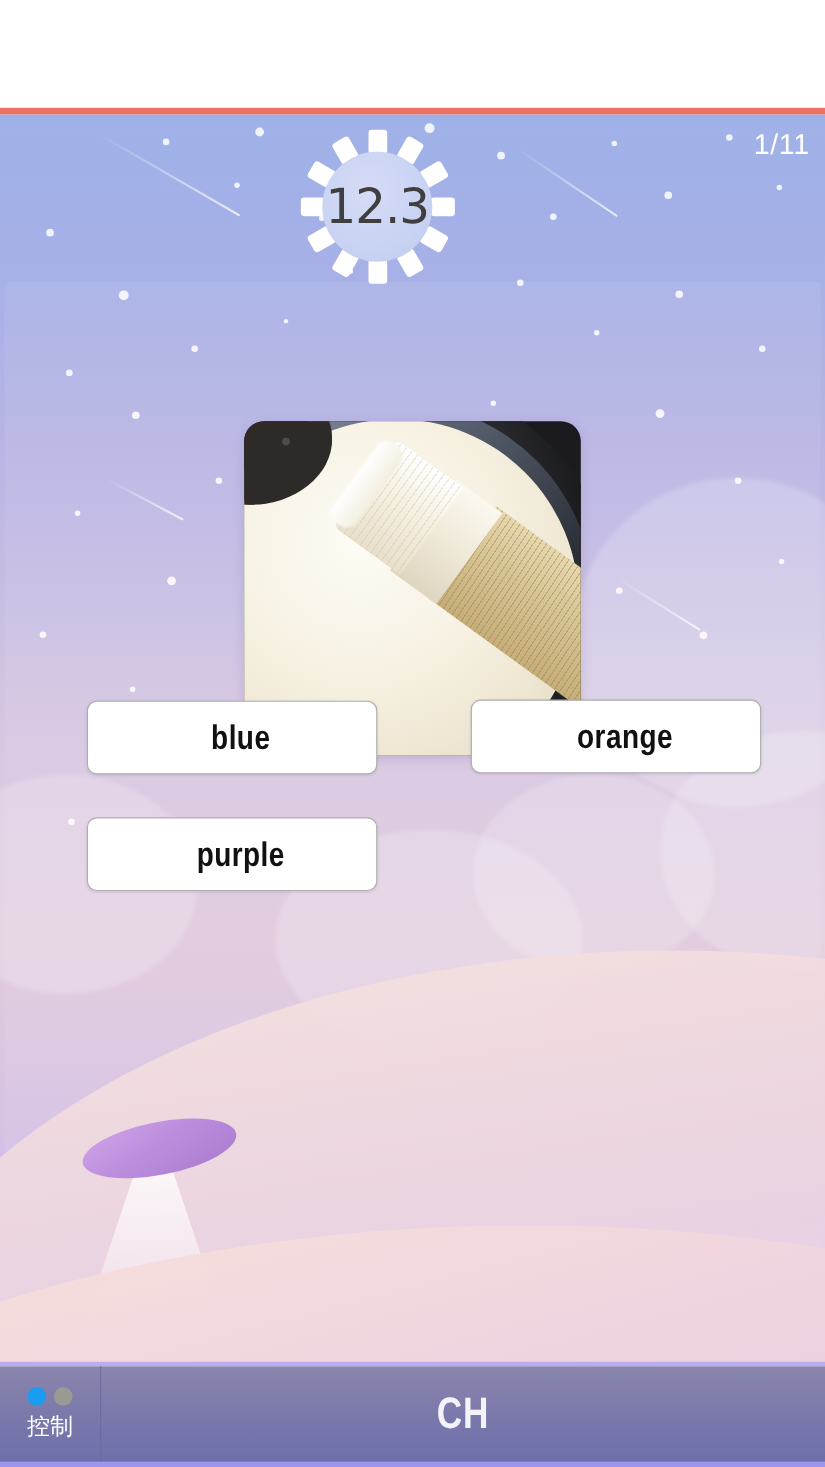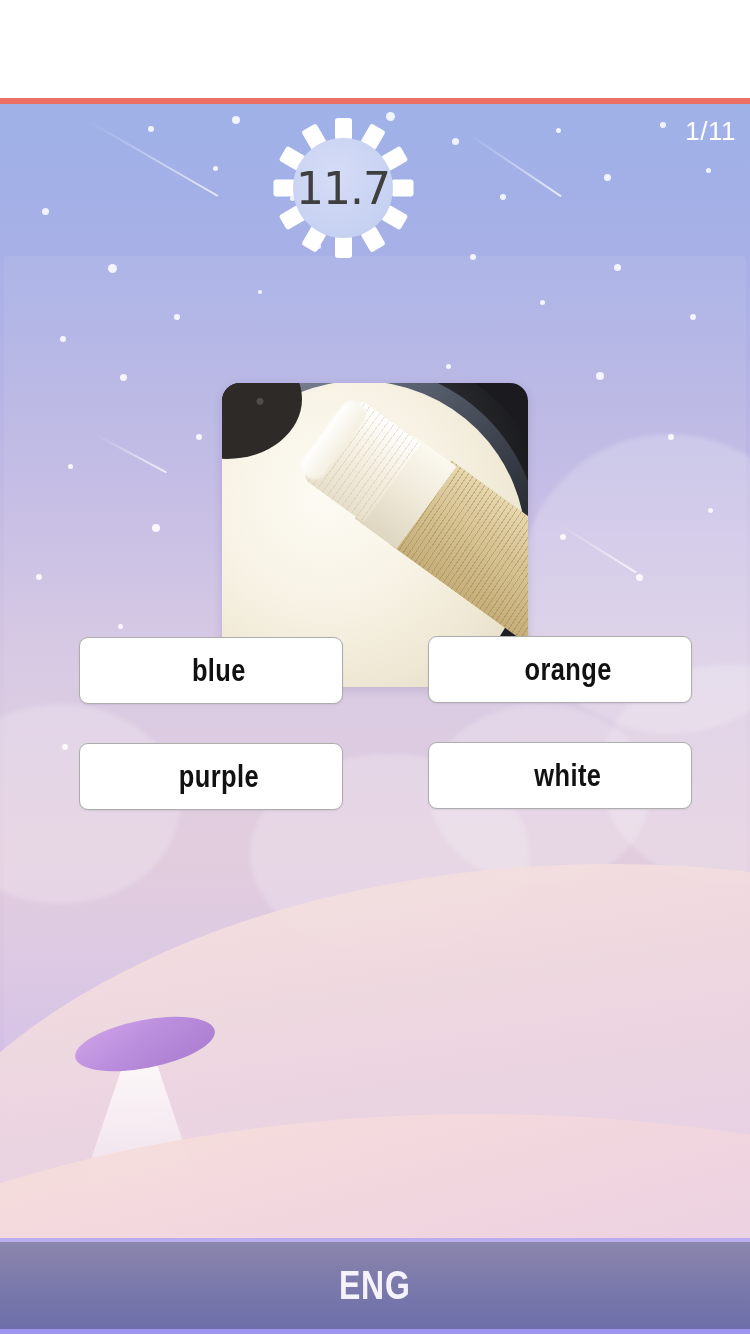--- a/index.html
+++ b/index.html
@@ -446,21 +446,21 @@
           <i></i>
         </div>
         <div class="seg" style="transform: rotate(300deg);">
           <i></i>
         </div>
         <div class="seg" style="transform: rotate(330deg);">
           <i></i>
         </div>
       </div>
     <div class="timer-inner">
-      <div class="timer-text">11.7</div>
+      <div class="timer-text">12.3</div>
     </div>
   </div>
 
   <div class="qcard">
     <div class="photo">
       <div class="can-outer"></div>
       <div class="can-rim"></div>
       <div class="paint"></div>
       <div class="grit"></div>
       <div class="brush">
@@ -475,24 +475,28 @@
   <div class="answers">
     <div class="ans ans-0">
       <span>blue</span>
     </div>
     <div class="ans ans-1">
       <span>orange</span>
     </div>
     <div class="ans ans-2">
       <span>purple</span>
     </div>
-    <div class="ans ans-3">
-      <span>white</span>
-    </div>
   </div>
 
   <div class="bottombar">
+    <div class="bb-control">
+      <div class="dots">
+        <div class="dot dot-on"></div>
+        <div class="dot dot-off"></div>
+      </div>
+      <div class="bb-control-label">控制</div>
+    </div>
     <div class="bb-lang">
-      <span>ENG</span>
+      <span>CH</span>
     </div>
   </div>
 
 </div>
 
 </body></html>

